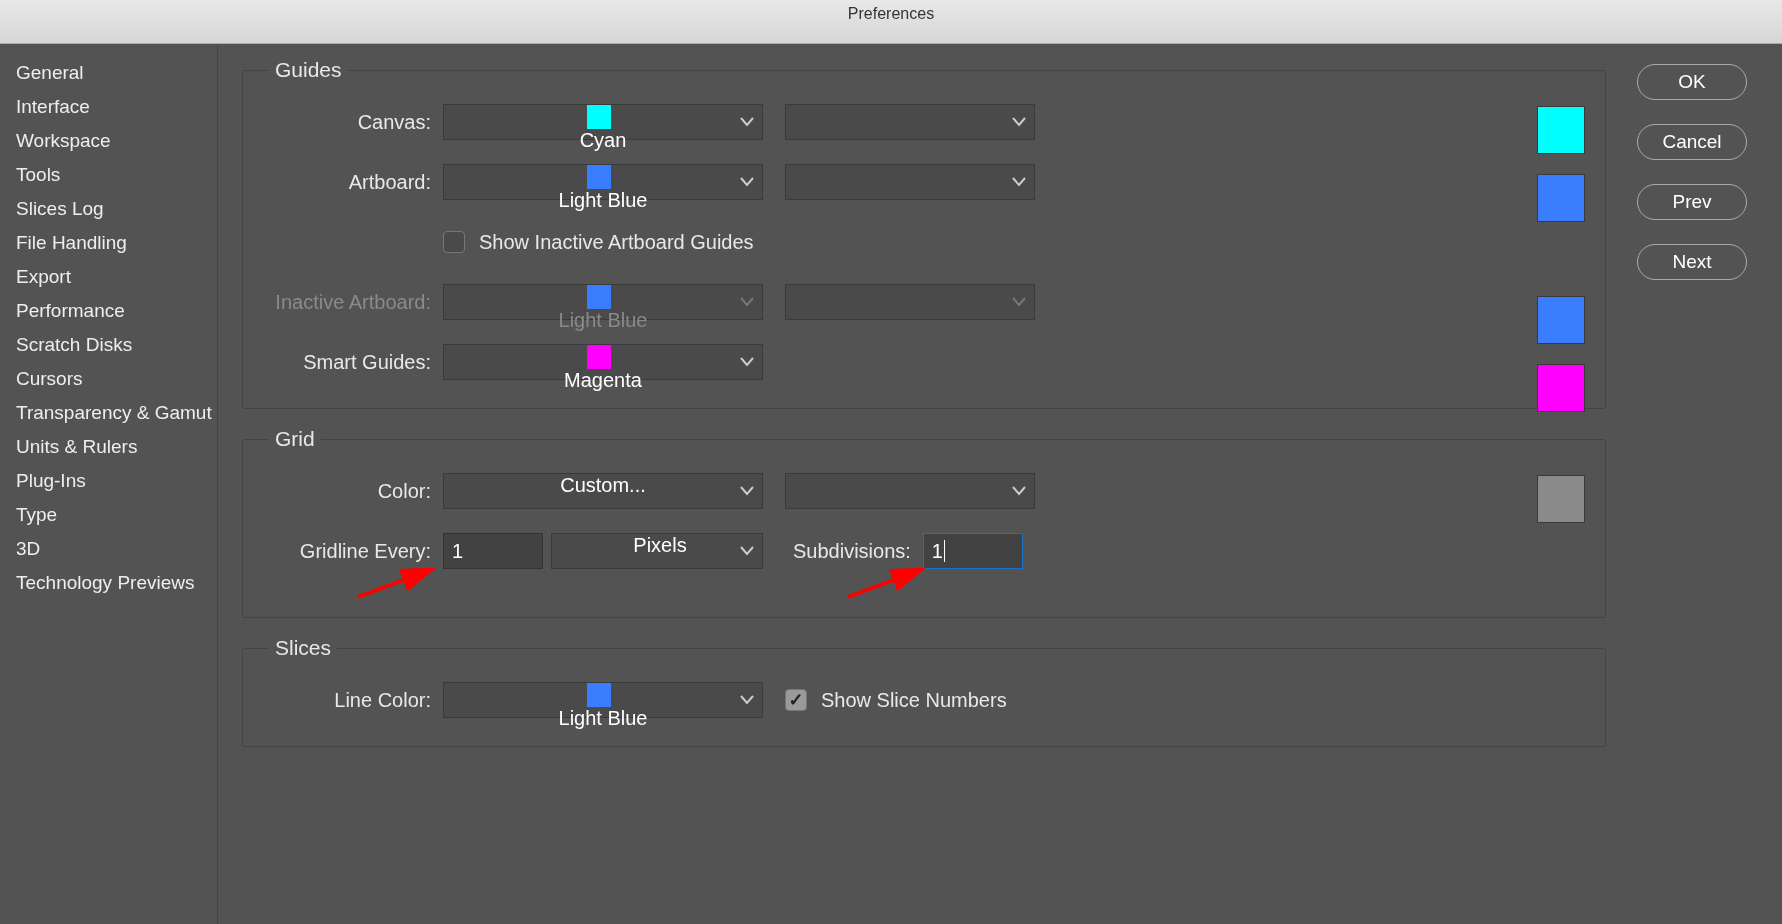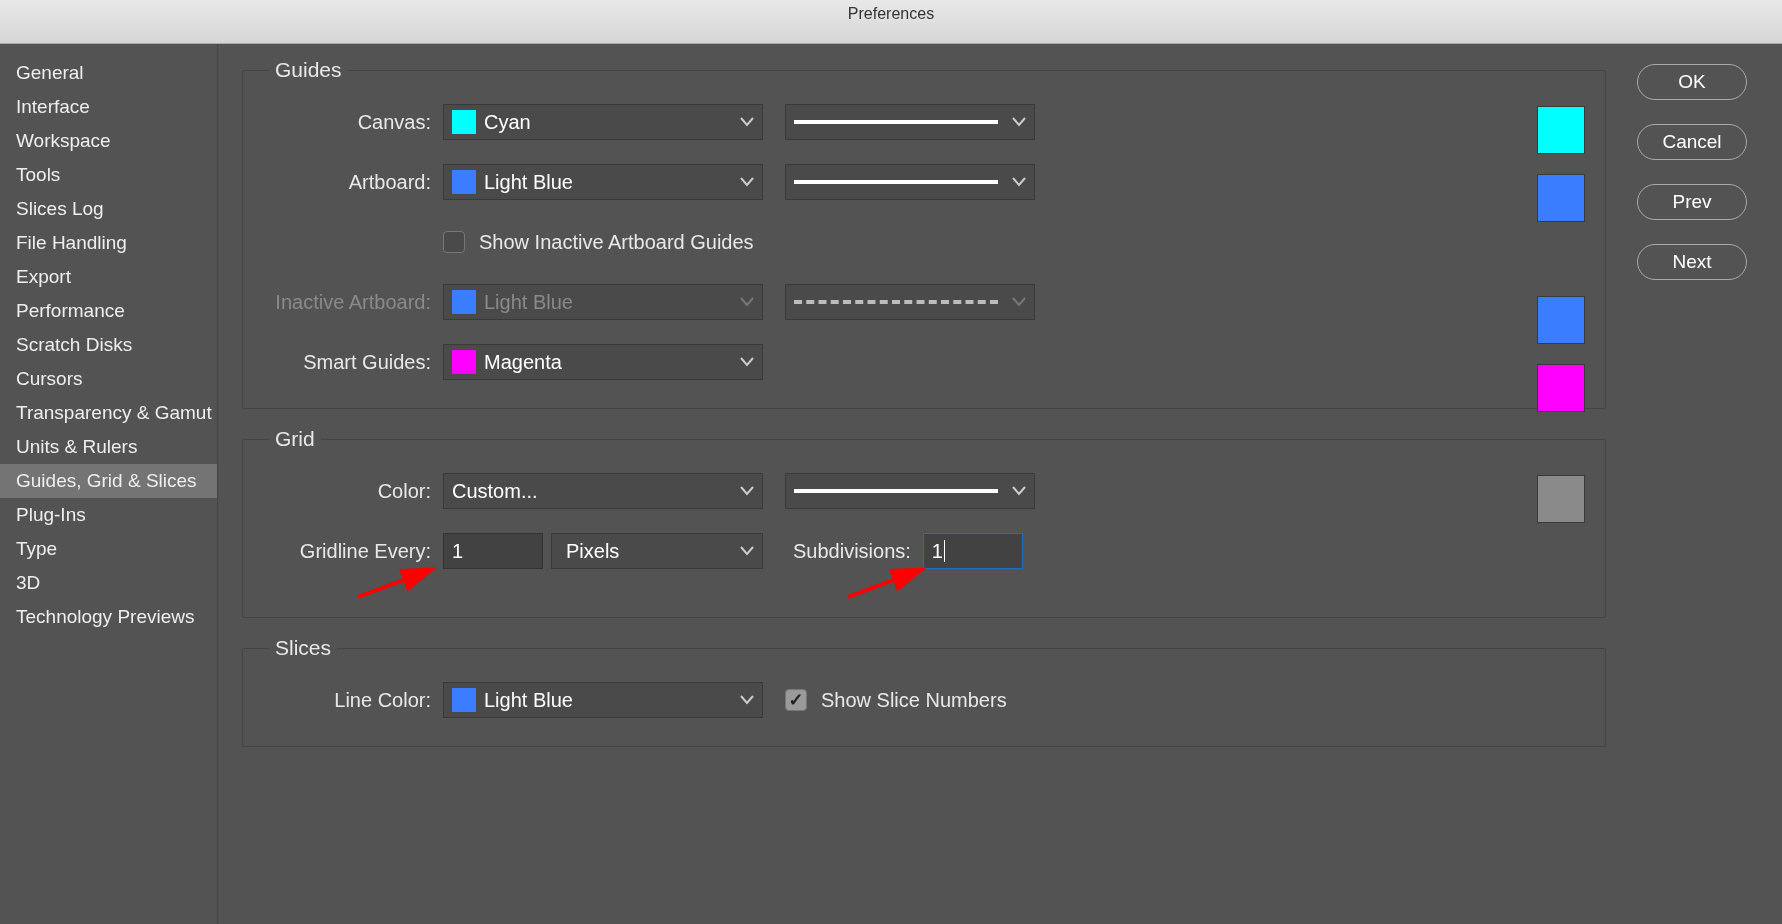--- a/index.html
+++ b/index.html
@@ -85,20 +85,21 @@
   display: flex;
   align-items: center;
   height: 36px;
   border: 1px solid #3a3a3a;
   background: #4a4a4a;
   color: #fff;
   font-size: 20px;
   padding: 0 8px;
   position: relative;
   cursor: default;
+  flex-direction: column;
 }
 .dropdown.disabled { color: #8a8a8a; }
 .dropdown .chev {
   position: absolute;
   right: 8px;
   top: 50%;
   transform: translateY(-50%);
   pointer-events: none;
 }
 .dropdown .chev svg { display:block; }
@@ -166,21 +167,20 @@
     <div class="sidebar-item">Workspace</div>
     <div class="sidebar-item">Tools</div>
     <div class="sidebar-item">Slices Log</div>
     <div class="sidebar-item">File Handling</div>
     <div class="sidebar-item">Export</div>
     <div class="sidebar-item">Performance</div>
     <div class="sidebar-item">Scratch Disks</div>
     <div class="sidebar-item">Cursors</div>
     <div class="sidebar-item">Transparency &amp; Gamut</div>
     <div class="sidebar-item">Units &amp; Rulers</div>
-    <div class="sidebar-item selected">Guides, Grid &amp; Slices</div>
     <div class="sidebar-item">Plug-Ins</div>
     <div class="sidebar-item">Type</div>
     <div class="sidebar-item">3D</div>
     <div class="sidebar-item">Technology Previews</div>
   </div>
 
   <div class="main">
 
     <fieldset class="group">
       <legend>Guides</legend>

